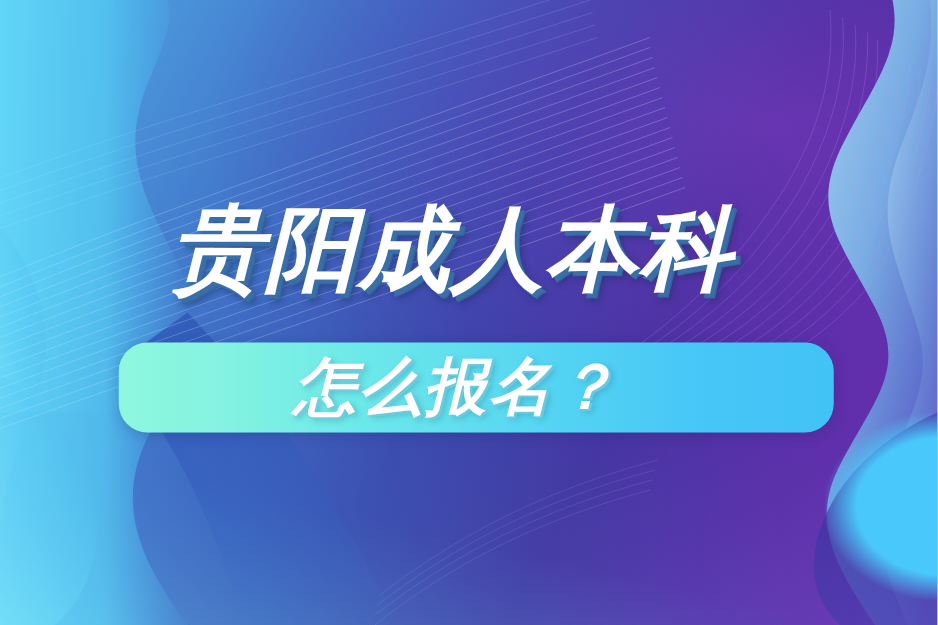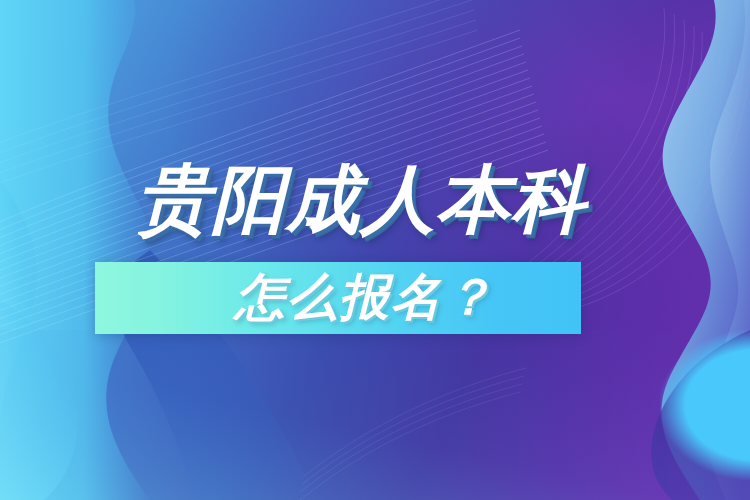--- a/index.html
+++ b/index.html
@@ -57,31 +57,32 @@
     text-shadow:
        3px 3px 0 #3a6ea8,
        4px 4px 0 #35659c,
        5px 5px 6px rgba(20,40,80,.45);
   }
 
   
   #subtitle-band {
     position: absolute;
     left: 95px;
-    top: 262px;
-    width: 486px;
+    top: 274px;
+    width: 572px;
     height: 72px;
     background: linear-gradient(90deg,
         #8ff7df 0%,
         #84f3e0 14%,
         #6ce9ea 34%,
         #55d5f2 60%,
         #46c6f6 82%,
         #42c3f7 100%);
     box-shadow: 0 2px 10px rgba(20,40,90,.22);
+    border-radius: 23px;
   }
   #subtitle {
     position: absolute;
     left: 140px;
     top: 0;
     height: 72px;
     line-height: 70px;
     margin: 0;
     font-size: 50px;
     font-weight: 700;

